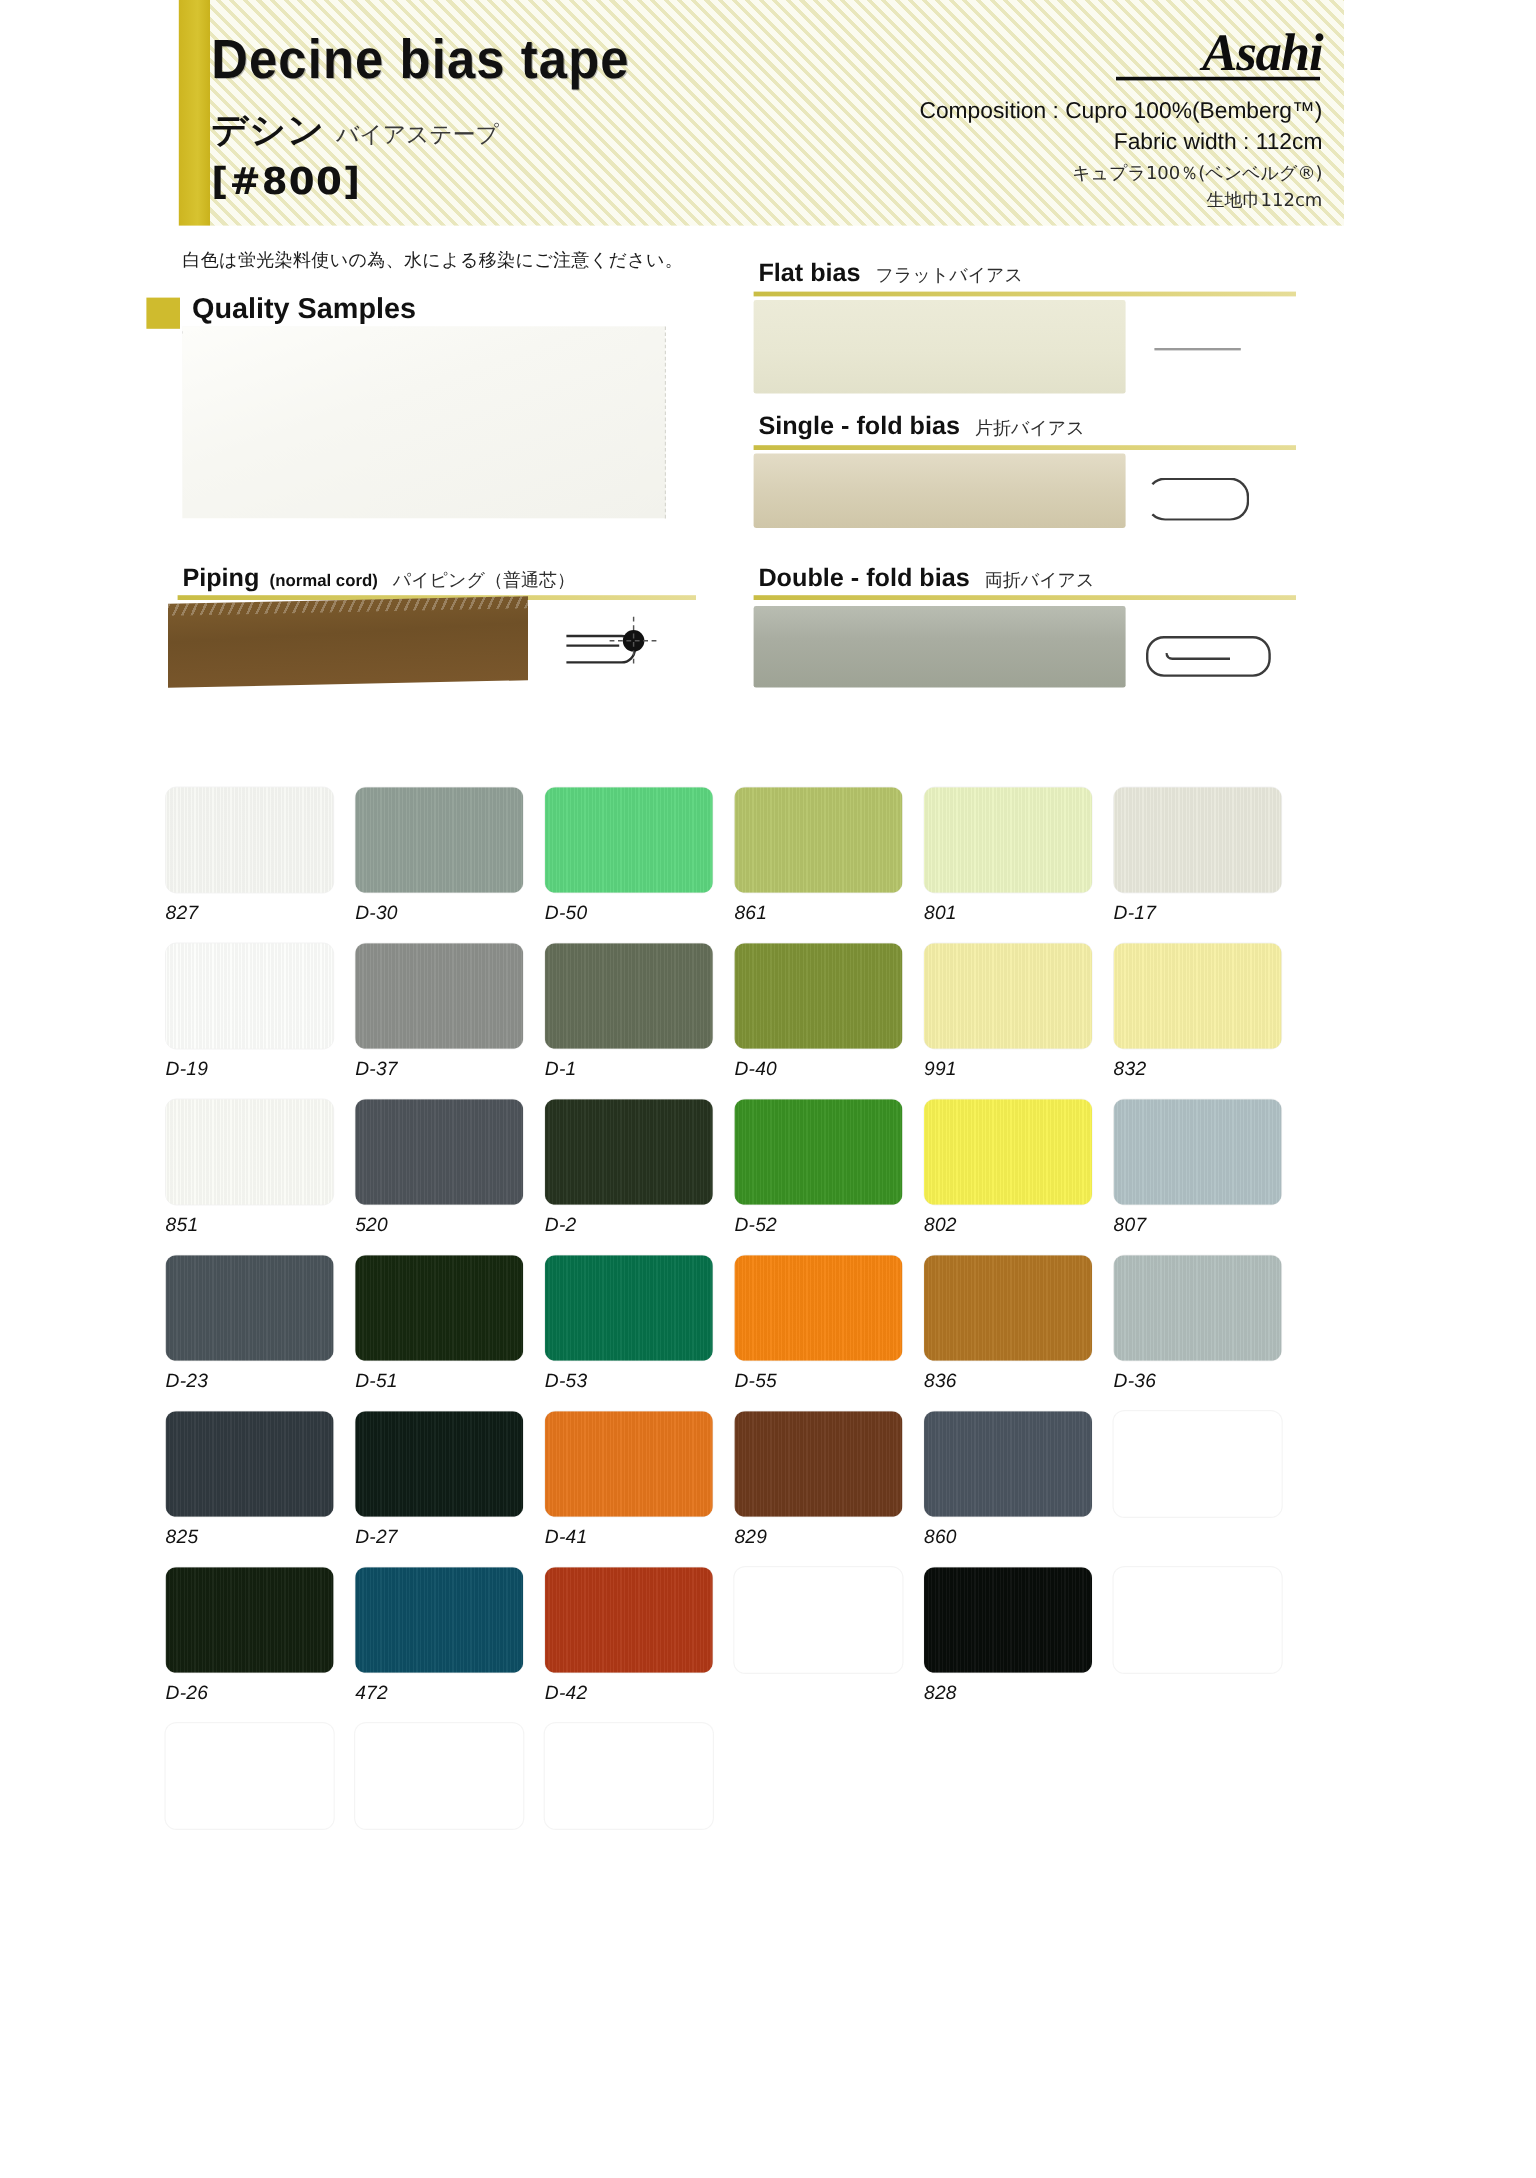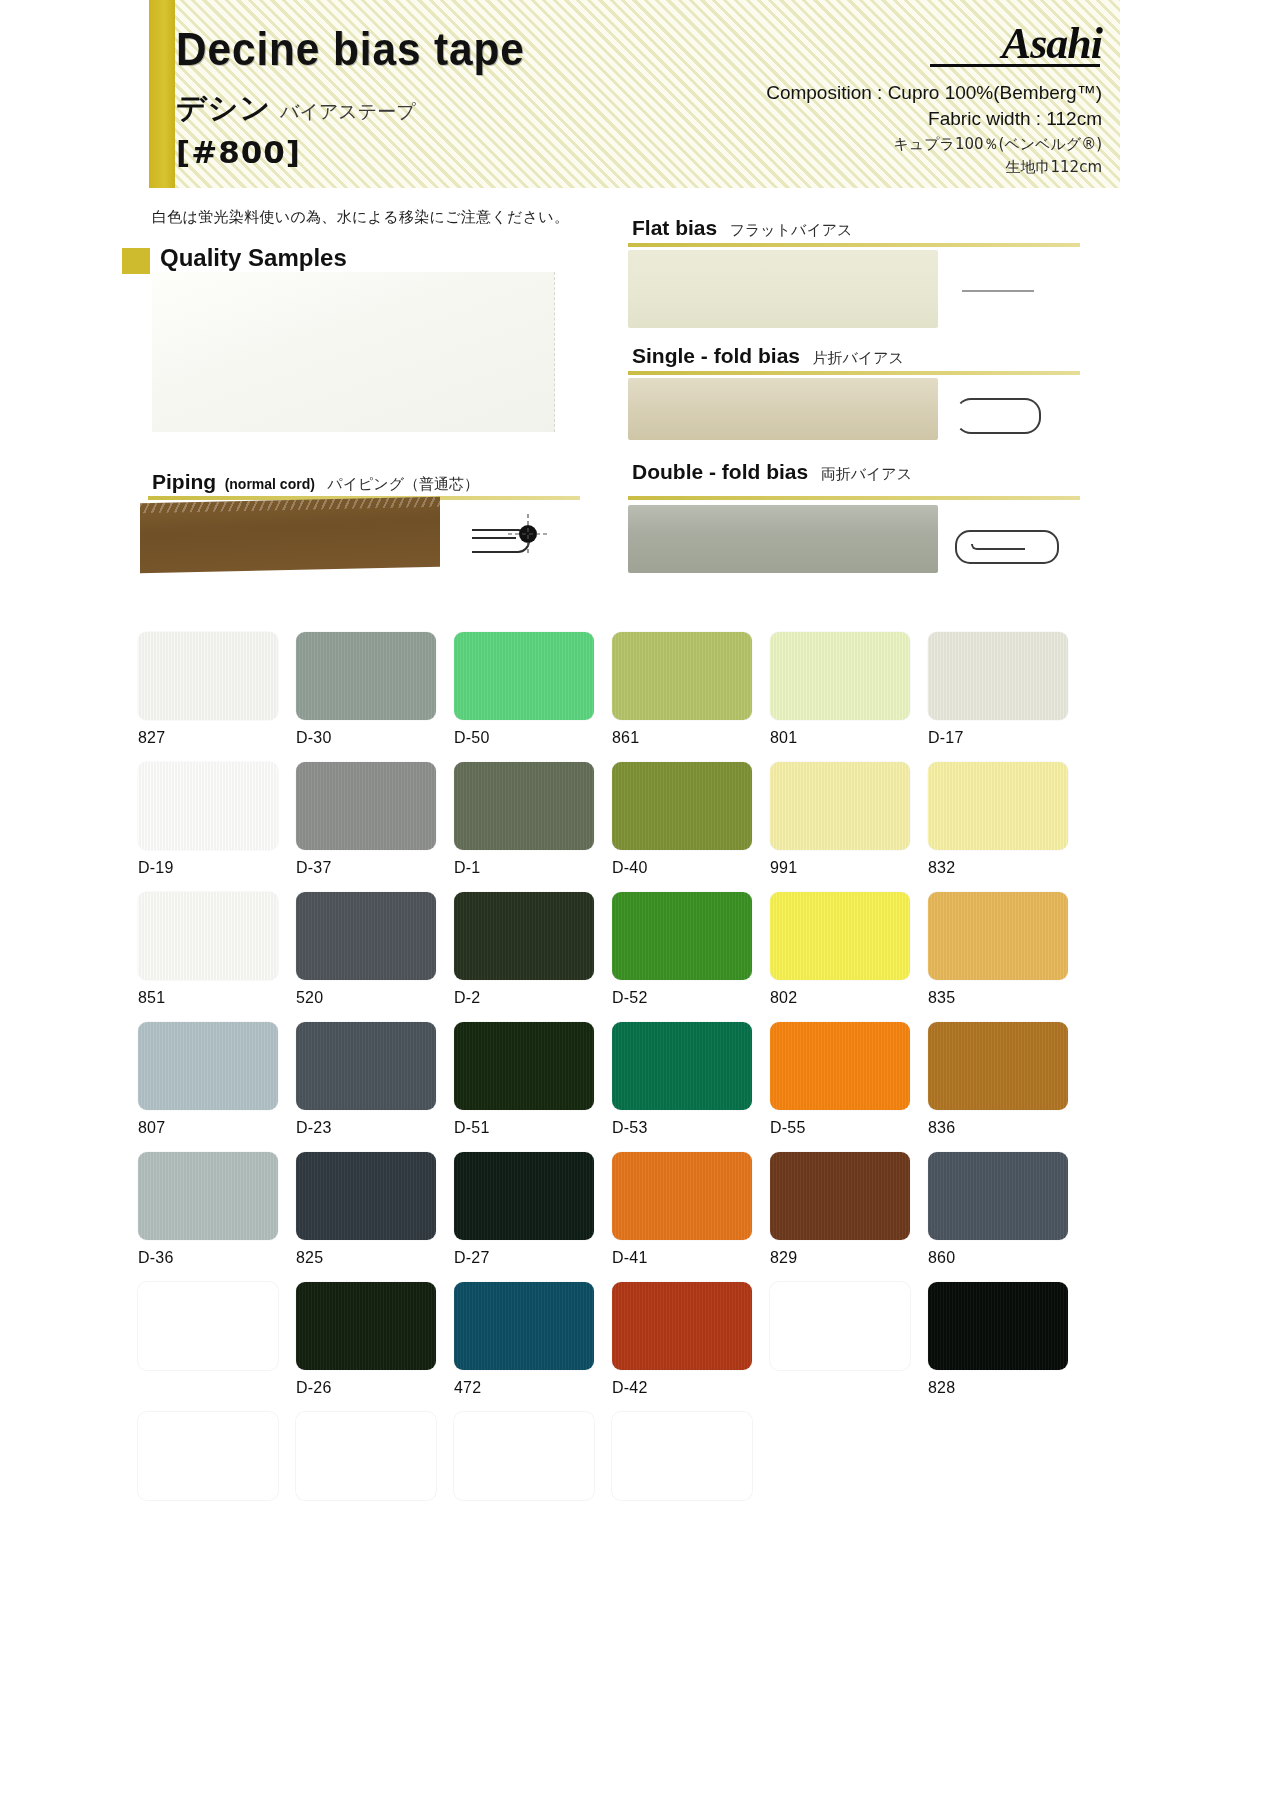--- a/index.html
+++ b/index.html
@@ -156,25 +156,26 @@
   .piping-photo:before{
     content:"";position:absolute;left:0;top:0;right:0;height:10px;
     background:repeating-linear-gradient(115deg,rgba(255,255,255,.25) 0 2px,rgba(0,0,0,0) 2px 7px);
   }
   .piping-icon{
     position:absolute;left:470px;top:512px;width:90px;height:48px;
   }
 
   
   .grid{
-    position:absolute;left:138px;top:632px;
+    position:absolute;left:138px;top:656px;
     width:948px;
     display:grid;
     grid-template-columns:repeat(6,158px);
     grid-auto-rows:130px;
+    font-style:italic;
   }
   .cell{position:relative;width:158px;height:130px;}
   .chip{
     width:140px;height:88px;border-radius:9px;
     box-shadow:0 0 0 .5px rgba(0,0,0,.05);
     background-image:repeating-linear-gradient(90deg,rgba(255,255,255,.045) 0 1px,rgba(0,0,0,.035) 1px 3px);
   }
   .chip.empty{
     background:#ffffff;
     box-shadow:0 0 0 1px rgba(0,0,0,.045);
@@ -246,21 +247,21 @@
   <div class="piping-icon">
     <svg width="90" height="48" viewBox="0 0 90 48">
       <path d="M2 18 H48 A11 11 0 0 1 48 40 H2" fill="none" stroke="#2b2b2b" stroke-width="2"></path>
       <path d="M2 26 H46" fill="none" stroke="#2b2b2b" stroke-width="2"></path>
       <circle cx="58" cy="22" r="9" fill="#111"></circle>
       <line x1="58" y1="2" x2="58" y2="42" stroke="#555" stroke-width="1.2" stroke-dasharray="4 3"></line>
       <line x1="38" y1="22" x2="78" y2="22" stroke="#555" stroke-width="1.2" stroke-dasharray="4 3"></line>
     </svg>
   </div>
 
-  <div class="sec" style="left:632px;top:460px;">
+  <div class="sec" style="left:632px;top:470px;">
     <span class="sec-title-sm">Double - fold bias</span>
     <span class="sec-jp">両折バイアス</span>
   </div>
   <div class="rule-gold" style="left:628px;top:496px;width:452px;"></div>
   <div class="double-photo"></div>
   <div class="double-icon"></div>
 
   <div class="grid" id="swatch-grid">
       <div class="cell">
         <div class="chip" style="background-color: rgb(247, 248, 244);"></div>
@@ -324,24 +325,20 @@
       </div>
       <div class="cell">
         <div class="chip" style="background-color: rgb(58, 145, 35);"></div>
         <div class="chip-label">D-52</div>
       </div>
       <div class="cell">
         <div class="chip" style="background-color: rgb(247, 242, 82);"></div>
         <div class="chip-label">802</div>
       </div>
       <div class="cell">
-        <div class="chip" style="background-color: rgb(232, 184, 90);"></div>
-        <div class="chip-label">835</div>
-      </div>
-      <div class="cell">
         <div class="chip" style="background-color: rgb(177, 194, 198);"></div>
         <div class="chip-label">807</div>
       </div>
       <div class="cell">
         <div class="chip" style="background-color: rgb(74, 84, 90);"></div>
         <div class="chip-label">D-23</div>
       </div>
       <div class="cell">
         <div class="chip" style="background-color: rgb(22, 40, 15);"></div>
         <div class="chip-label">D-51</div>

